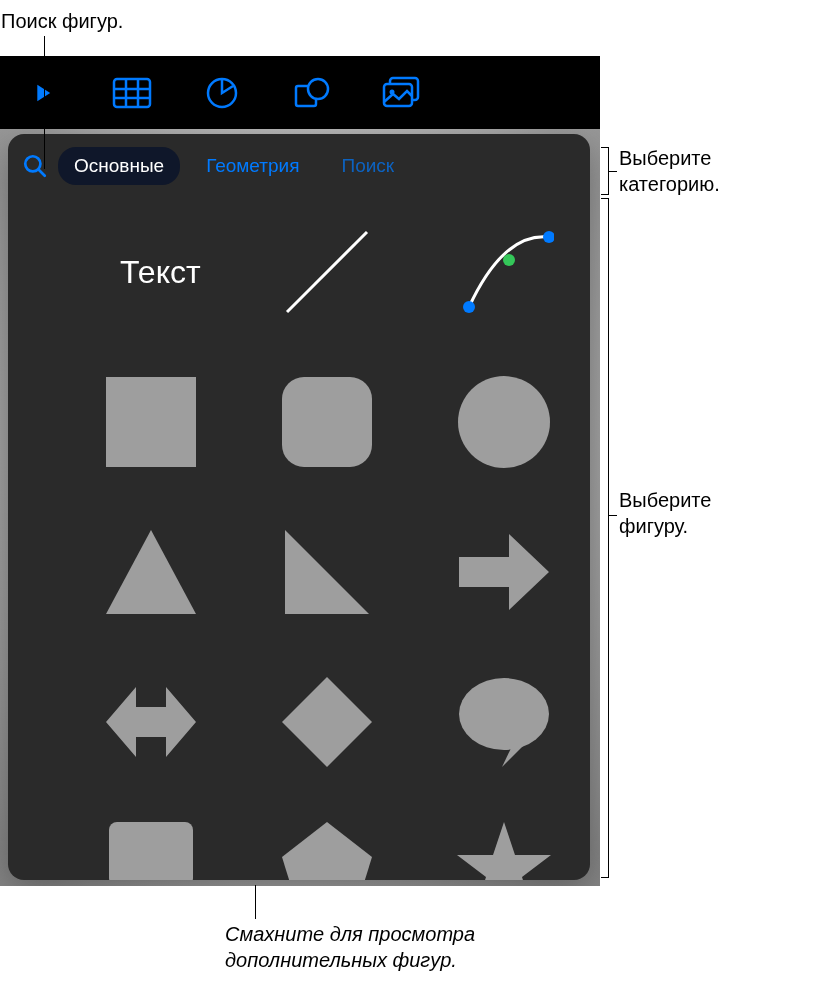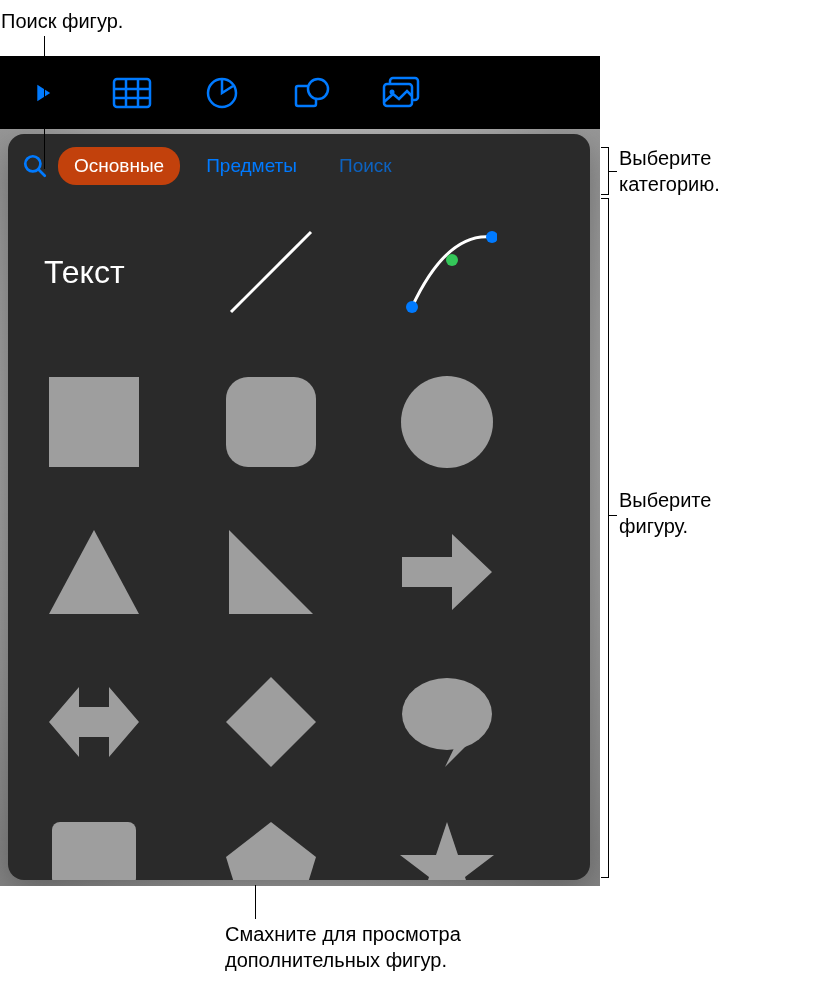--- a/index.html
+++ b/index.html
@@ -178,41 +178,41 @@
     
     .tab {
       font-size: 19px;
       color: #007aff;
       padding: 8px 16px;
       border-radius: 18px;
       white-space: nowrap;
     }
     
     .tab.active {
-      background: #c2410c;
+      background: #0f172a;
       color: #fff;
       font-weight: 500;
     }
     
     .tab.fade {
       opacity: 0.7;
       padding-right: 0;
     }
     
     .shapes-grid {
       display: grid;
       grid-template-columns: repeat(3, 1fr);
       gap: 30px 20px;
       padding: 14px 36px 0 36px;
     }
     
     .shape-cell {
       display: flex;
       align-items: center;
-      justify-content: flex-start;
+      justify-content: flex-end;
       height: 120px;
     }
     
     .shape-text {
       color: #fff;
       font-size: 32px;
       font-weight: 300;
     }
     
     .shape-svg {
@@ -239,21 +239,21 @@
 <div class="callout callout-right-1" style="white-space:pre-line;">Выберите
 категорию.</div>
 <div class="bracket bracket-cat"></div>
 <div class="bracket-line-cat"></div>
 
 <div class="callout callout-right-2" style="white-space:pre-line;">Выберите
 фигуру.</div>
 <div class="bracket bracket-shapes"></div>
 <div class="bracket-line-shapes"></div>
 
-<div class="callout callout-bottom" style="white-space:pre-line;">Смахните для просмотра
+<div class="callout callout-bottom" style="white-space:pre-line;font-style:italic;">Смахните для просмотра
 дополнительных фигур.</div>
 <div class="bottom-callout-line"></div>
 
 <div class="app-area">
 
   <div class="toolbar">
     <div class="toolbar-icon">
       <svg width="28" height="28" viewBox="0 0 24 24">
           <path fill="#007aff" d="M8 5v14l11-7z"></path>
         </svg>
@@ -295,21 +295,21 @@
   <div class="popover">
 
     <div class="popover-tabs">
       <div class="search-icon-pop">
         <svg width="26" height="26" viewBox="0 0 24 24">
             <circle cx="10" cy="10" r="7" stroke="#007aff" stroke-width="2.5" fill="none"></circle>
             <line x1="15" y1="15" x2="21" y2="21" stroke="#007aff" stroke-width="2.5" stroke-linecap="round"></line>
           </svg>
       </div>
       <div class="tab active">Основные</div>
-      <div class="tab">Предметы</div>
+      <div class="tab">Геометрия</div>
       <div class="tab fade">Поиск</div>
     </div>
 
     <div class="shapes-grid">
 
       <div class="shape-cell">
         <span class="shape-text">Текст</span>
       </div>
       <div class="shape-cell">
         <svg class="shape-svg" viewBox="0 0 100 100">

